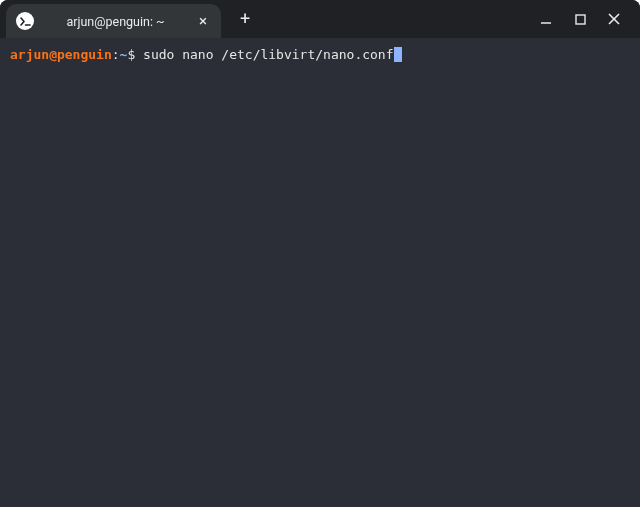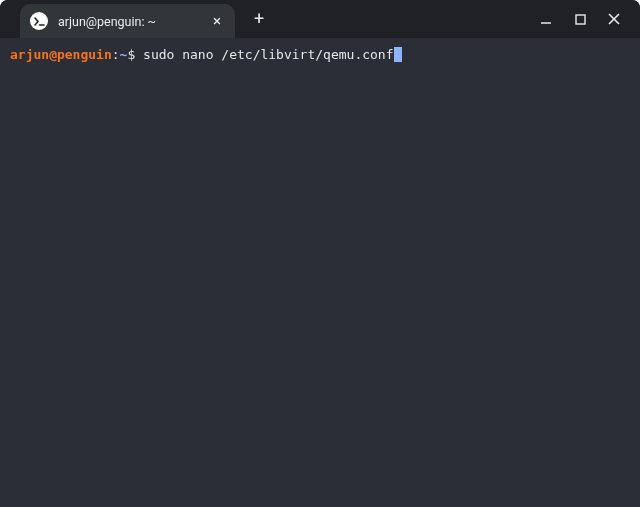--- a/index.html
+++ b/index.html
@@ -26,24 +26,25 @@
       align-items: center;
       padding: 0 6px 0 0;
     }
     .tab {
       display: flex;
       align-items: center;
       background: #323639;
       border-radius: 10px 10px 0 0;
       height: 34px;
       margin-top: 4px;
-      margin-left: 20px;
+      margin-left: 6px;
       padding: 0 10px 0 10px;
       min-width: 215px;
       position: relative;
+      text-align: center;
     }
     .tab-icon {
       width: 18px;
       height: 18px;
       background: #ffffff;
       border-radius: 50%;
       display: flex;
       align-items: center;
       justify-content: center;
       margin-right: 10px;
@@ -156,15 +157,15 @@
       </div>
       <div class="win-btn">
         <svg width="14" height="14" viewBox="0 0 14 14">
             <line x1="2" y1="2" x2="12" y2="12" stroke="#e8eaed" stroke-width="1.6"></line>
             <line x1="12" y1="2" x2="2" y2="12" stroke="#e8eaed" stroke-width="1.6"></line>
           </svg>
       </div>
     </div>
   </div>
   <div class="terminal">
-    <div class="prompt-line"><span class="seg-userhost">arjun@penguin</span><span class="seg-colon">:</span><span class="seg-path">~</span><span class="seg-dollar">$ </span><span class="seg-cmd">sudo nano /etc/libvirt/qemu.conf</span><span class="cursor-block"></span></div>
+    <div class="prompt-line"><span class="seg-userhost">arjun@penguin</span><span class="seg-colon">:</span><span class="seg-path">~</span><span class="seg-dollar">$ </span><span class="seg-cmd">sudo nano /etc/libvirt/nano.conf</span><span class="cursor-block"></span></div>
   </div>
 </div>
 
 </body></html>

